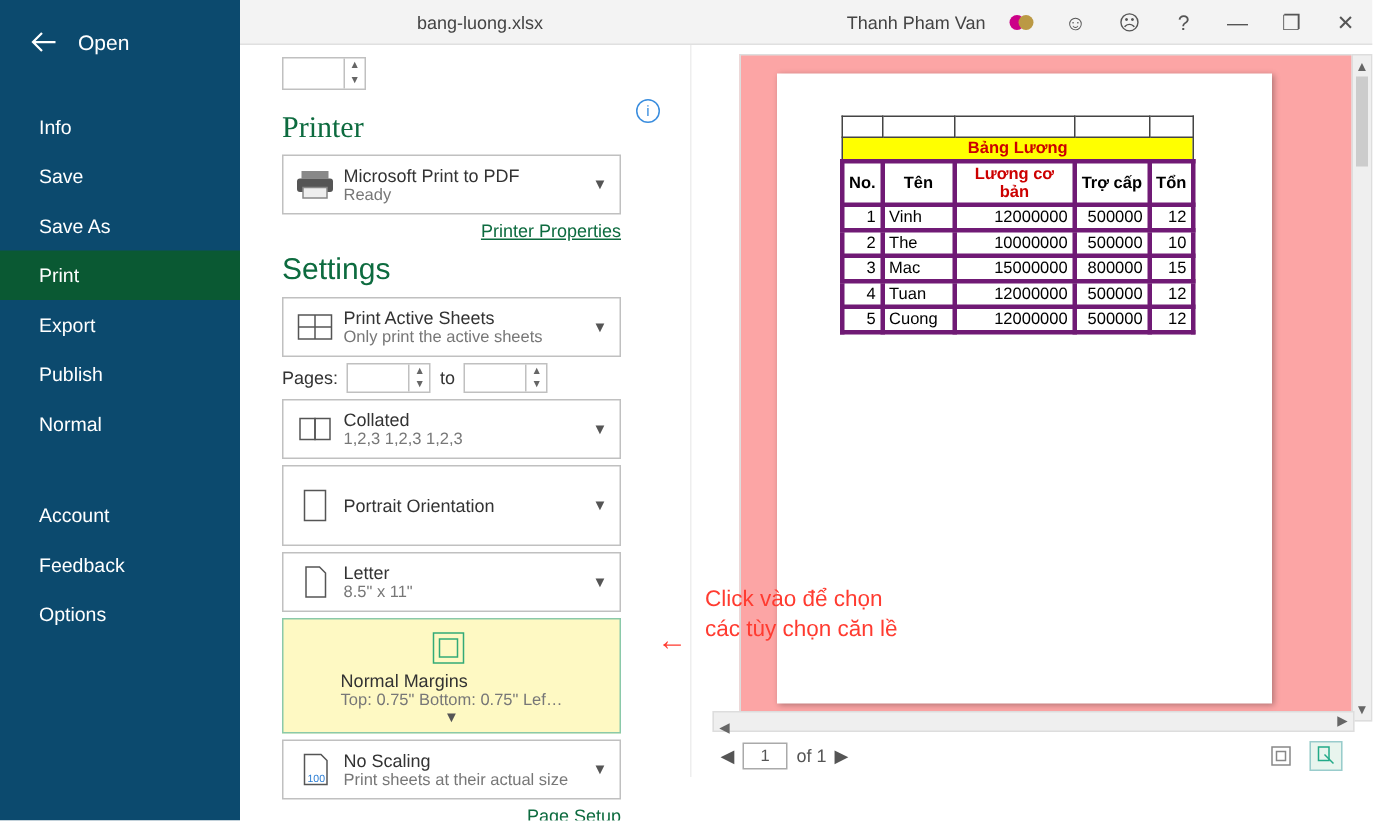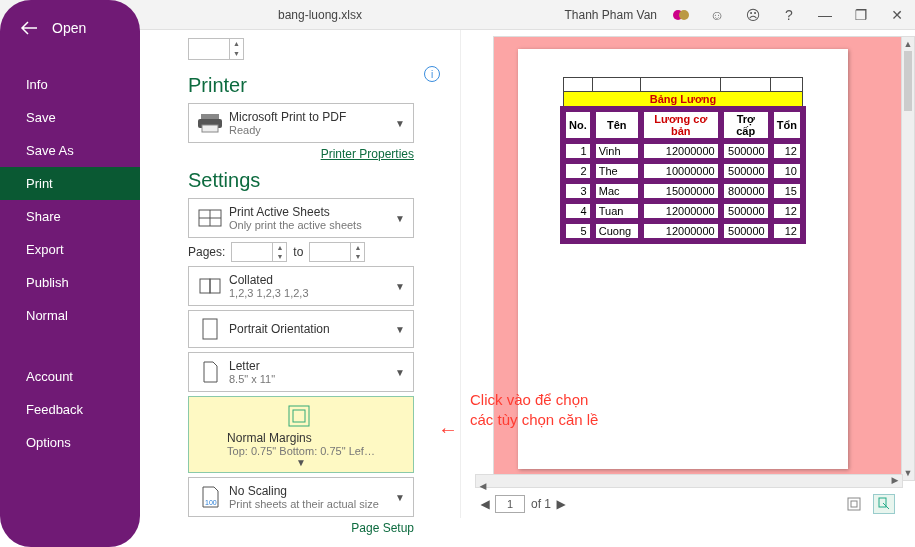--- a/index.html
+++ b/index.html
@@ -6,39 +6,39 @@
   body { width: 915px; height: 547px; overflow: hidden; background: #fff; position: relative; }
 
   
   .titlebar { height: 30px; background: #f3f3f3; display: flex; align-items: center; position: relative; border-bottom: 1px solid #e0e0e0; }
   .titlebar .doc-title { position: absolute; left: 220px; width: 200px; text-align: center; font-size: 12px; color: #444; }
   .titlebar .user-area { position: absolute; right: 0; display: flex; align-items: center; height: 30px; }
   .titlebar .user-name { font-size: 12px; color: #444; margin-right: 6px; }
   .titlebar .tb-icon { width: 36px; height: 30px; display: flex; align-items: center; justify-content: center; font-size: 14px; color: #555; cursor: default; }
 
   
-  .sidebar { position: absolute; left: 0; top: 0; width: 140px; height: 547px; background: #701a75; color: #fff; border-radius: 31px; }
+  .sidebar { position: absolute; left: 0; top: 0; width: 160px; height: 547px; background: #0c4a6e; color: #fff; }
   .sidebar .open-row { height: 56px; display: flex; align-items: center; padding-left: 20px; font-size: 14px; gap: 14px; }
   .sidebar .item { height: 33px; display: flex; align-items: center; padding-left: 26px; font-size: 13px; cursor: pointer; }
   .sidebar .item.active { background: #0a5933; }
   .sidebar .spacer { height: 12px; }
   .sidebar .gap { height: 28px; }
 
   
   .main { position: absolute; left: 160px; top: 30px; width: 755px; height: 517px; background: #fff; }
 
   
   .settings-col { position: absolute; left: 0; top: 0; width: 290px; height: 517px; padding: 0 18px 0 28px; }
   .copies-box { position:absolute; top: 8px; left: 28px; width: 56px; height: 22px; border:1px solid #c0c0c0; display:flex; }
   .copies-box .spin { width:14px; display:flex; flex-direction:column; border-left:1px solid #c0c0c0;}
   .copies-box .spin div{flex:1; font-size:7px; text-align:center; line-height:10px; color:#666;}
 
   .info-i { position:absolute; top:36px; right:10px; width:16px; height:16px; border:1px solid #3a8dde; border-radius:50%; font-size:10px; display:flex; align-items:center; justify-content:center; color:#3a8dde; }
 
-  .section-h { color: #0d6b3f; font-size: 20px; font-weight: 300; margin-top: 44px; margin-bottom: 6px; }
+  .section-h { color: #0d6b3f; font-size: 20px; font-weight: 300; margin-top: 44px; margin-bottom: 6px; font-family: Liberation Serif, serif; }
   .section-h2 { color: #0d6b3f; font-size: 20px; font-weight: 300; margin-top: 8px; margin-bottom: 6px; }
 
   .wide-btn { width: 226px; border: 1px solid #c0c0c0; background: #fff; display: flex; align-items: center; padding: 4px 6px; position: relative; margin-bottom: 4px; cursor: pointer; }
   .wide-btn .bicon { width: 30px; height: 30px; display:flex; align-items:center; justify-content:center; flex-shrink:0; margin-right:4px;}
   .wide-btn .texts { flex:1; min-width:0; }
   .wide-btn .texts .t1 { font-size: 12px; color: #333; white-space:nowrap; overflow:hidden; text-overflow:ellipsis;}
   .wide-btn .texts .t2 { font-size: 11px; color: #777; white-space:nowrap; overflow:hidden; text-overflow:ellipsis;}
   .wide-btn .chev { width:14px; font-size:10px; color:#555; text-align:center; }
   .wide-btn.hl { background: #fef9c3; border-color:#8ac9a9;flex-direction:column; }
 
@@ -50,21 +50,21 @@
   .pages-row .pbox .sp div{flex:1;font-size:7px;text-align:center;line-height:9px;color:#666;}
 
   .page-setup-link { text-align:right; width:226px; font-size:12px; color:#0d6b3f; cursor:pointer; margin-top:2px;}
 
   
   .preview { position: absolute; left: 300px; top: 0; width: 455px; height: 488px; background: #fff; border-left:1px solid #eee;}
   .paper-wrap { position:absolute; left:32px; top:6px; right:12px; height:445px; background:#fca5a5; overflow:hidden; border:1px solid #ddd;padding-left:48px;}
   .paper { position:absolute; left:24px; top:12px; width:330px; height:420px; background:#fff; box-shadow:1px 1px 4px rgba(0,0,0,.3);}
   .sheet { position:absolute; left:42px; top:28px; right:0; }
   .sheet table { border-collapse:collapse; font-size:11px;}
-  .sheet th, .sheet td { border:6px solid #701a75; padding:1px 3px; height:16px; }
+  .sheet th, .sheet td { border:3px solid #701a75; padding:1px 3px; height:16px; }
   .sheet .toprow td { border:1px solid #444; height:14px;}
   .sheet .titlecell { background:#ffff00; text-align:center; color:#c00; font-weight:bold; border:1px solid #444;}
   .sheet .red { color:#c00; }
   .num { text-align:right; }
 
   .vscroll { position:absolute; right:0; top:6px; width:14px; height:445px; background:#efefef; border:1px solid #ddd;}
   .vscroll .arrow{height:14px;text-align:center;font-size:9px;color:#666;line-height:14px;}
   .vscroll .thumb{position:absolute;top:14px;left:2px;right:2px;height:60px;background:#ccc;}
 
   .hscroll { position:absolute; left:14px; right:12px; height:14px; bottom:30px; background:#efefef; border:1px solid #ddd;}
@@ -113,21 +113,20 @@
         </svg>
     </span>
     <span>Open</span>
   </div>
   <div class="spacer"></div>
   <div id="side-items">
       <div class="item">Info</div>
       <div class="item">Save</div>
       <div class="item">Save As</div>
       <div class="item active">Print</div>
-      <div class="item">Share</div>
       <div class="item">Export</div>
       <div class="item">Publish</div>
       <div class="item">Normal</div>
     </div>
   <div class="gap"></div>
   <div id="side-lower">
       <div class="item">Account</div>
       <div class="item">Feedback</div>
       <div class="item">Options</div>
     </div>
@@ -205,21 +204,21 @@
             <rect x="13" y="3" width="10" height="14" fill="none" stroke="#555"></rect>
           </svg>
         </div>
       <div class="texts">
         <div class="t1">Collated</div>
         <div class="t2">1,2,3    1,2,3    1,2,3</div>
       </div>
       <div class="chev">▼</div>
     </div>
 
-    <div class="wide-btn" style="height:38px;">
+    <div class="wide-btn" style="height:54px;">
       <div class="bicon">
           <svg width="20" height="24">
             <rect x="3" y="2" width="14" height="20" fill="none" stroke="#555"></rect>
           </svg>
         </div>
       <div class="texts">
         <div class="t1">Portrait Orientation</div>
       </div>
       <div class="chev">▼</div>
     </div>

